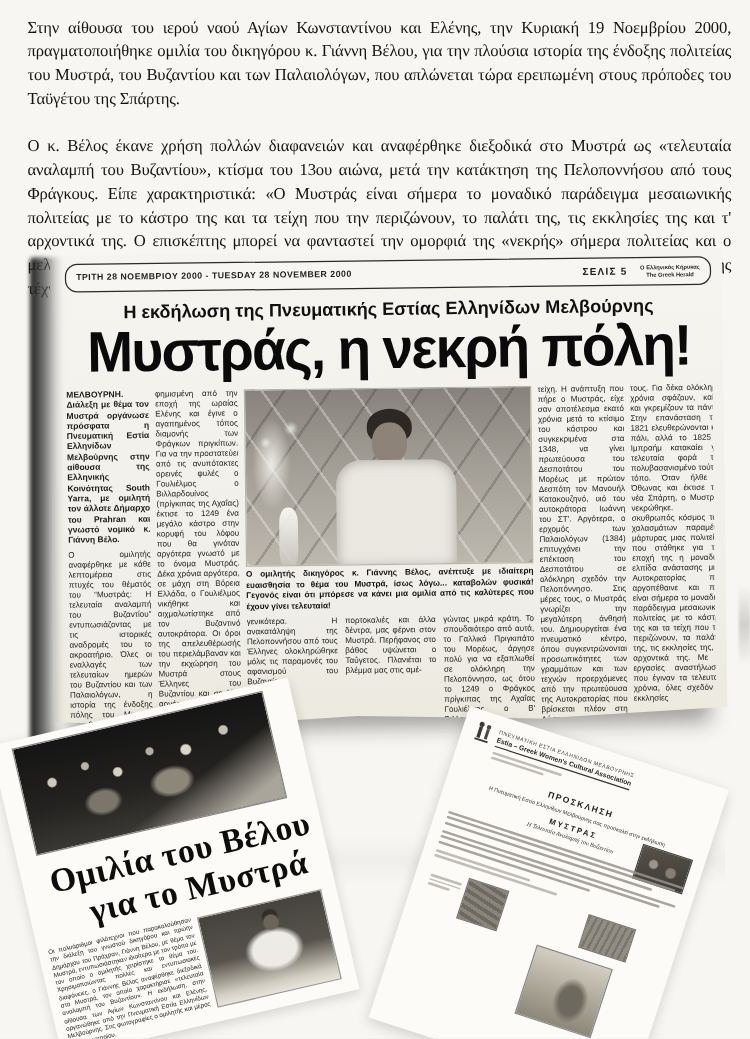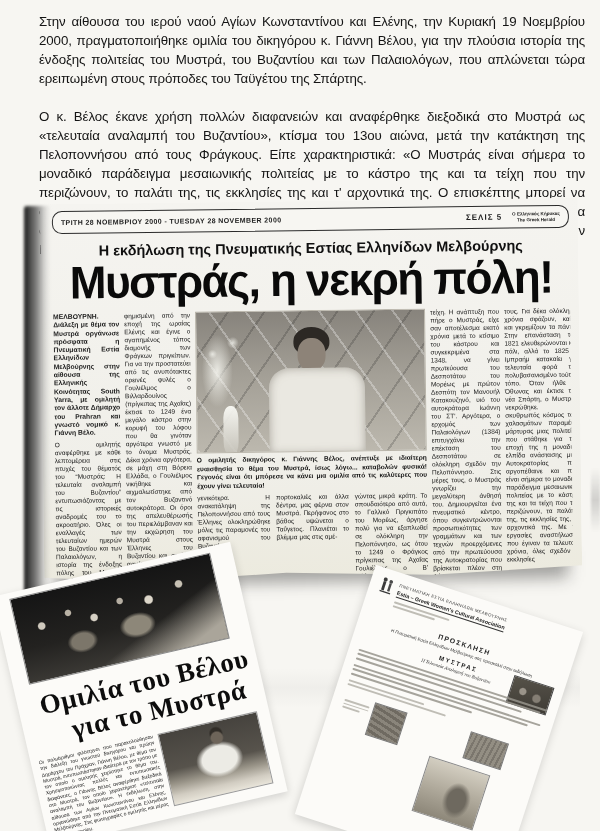--- a/index.html
+++ b/index.html
@@ -2,21 +2,21 @@
 <html><head>
 <meta charset="utf-8">
 <style>
   html,body{margin:0;padding:0;background:#e9e8e4;}
   .page{position:relative;width:600px;height:831px;background:#f7f6f2;overflow:hidden;
         font-family:"Liberation Sans",sans-serif;color:#161616;}
 
   
   .intro{position:absolute;left:22px;top:12px;width:563px;font-size:13.3px;line-height:19px;
          text-align:justify;letter-spacing:-0.1px;color:#141414;}
-  .intro p{margin:0 0 19px 17px;}
+  .intro p{margin:0 0 19px 0;font-family:Liberation Serif, serif;}
 
   
   .gutter{position:absolute;left:24px;top:206px;width:26px;height:398px;z-index:3;
           background:linear-gradient(to right,rgba(15,15,15,.95),rgba(80,80,80,.75) 45%,rgba(140,140,140,.3) 78%,transparent);
           filter:blur(1.5px);border-radius:3px;}
 
   
   .news-shadow{position:absolute;left:56px;top:556px;width:512px;height:26px;z-index:1;
                background:rgba(20,20,20,.38);filter:blur(8px);transform:rotate(-1deg);}
   .news{position:absolute;left:42px;top:201px;width:538px;height:381px;z-index:2;

